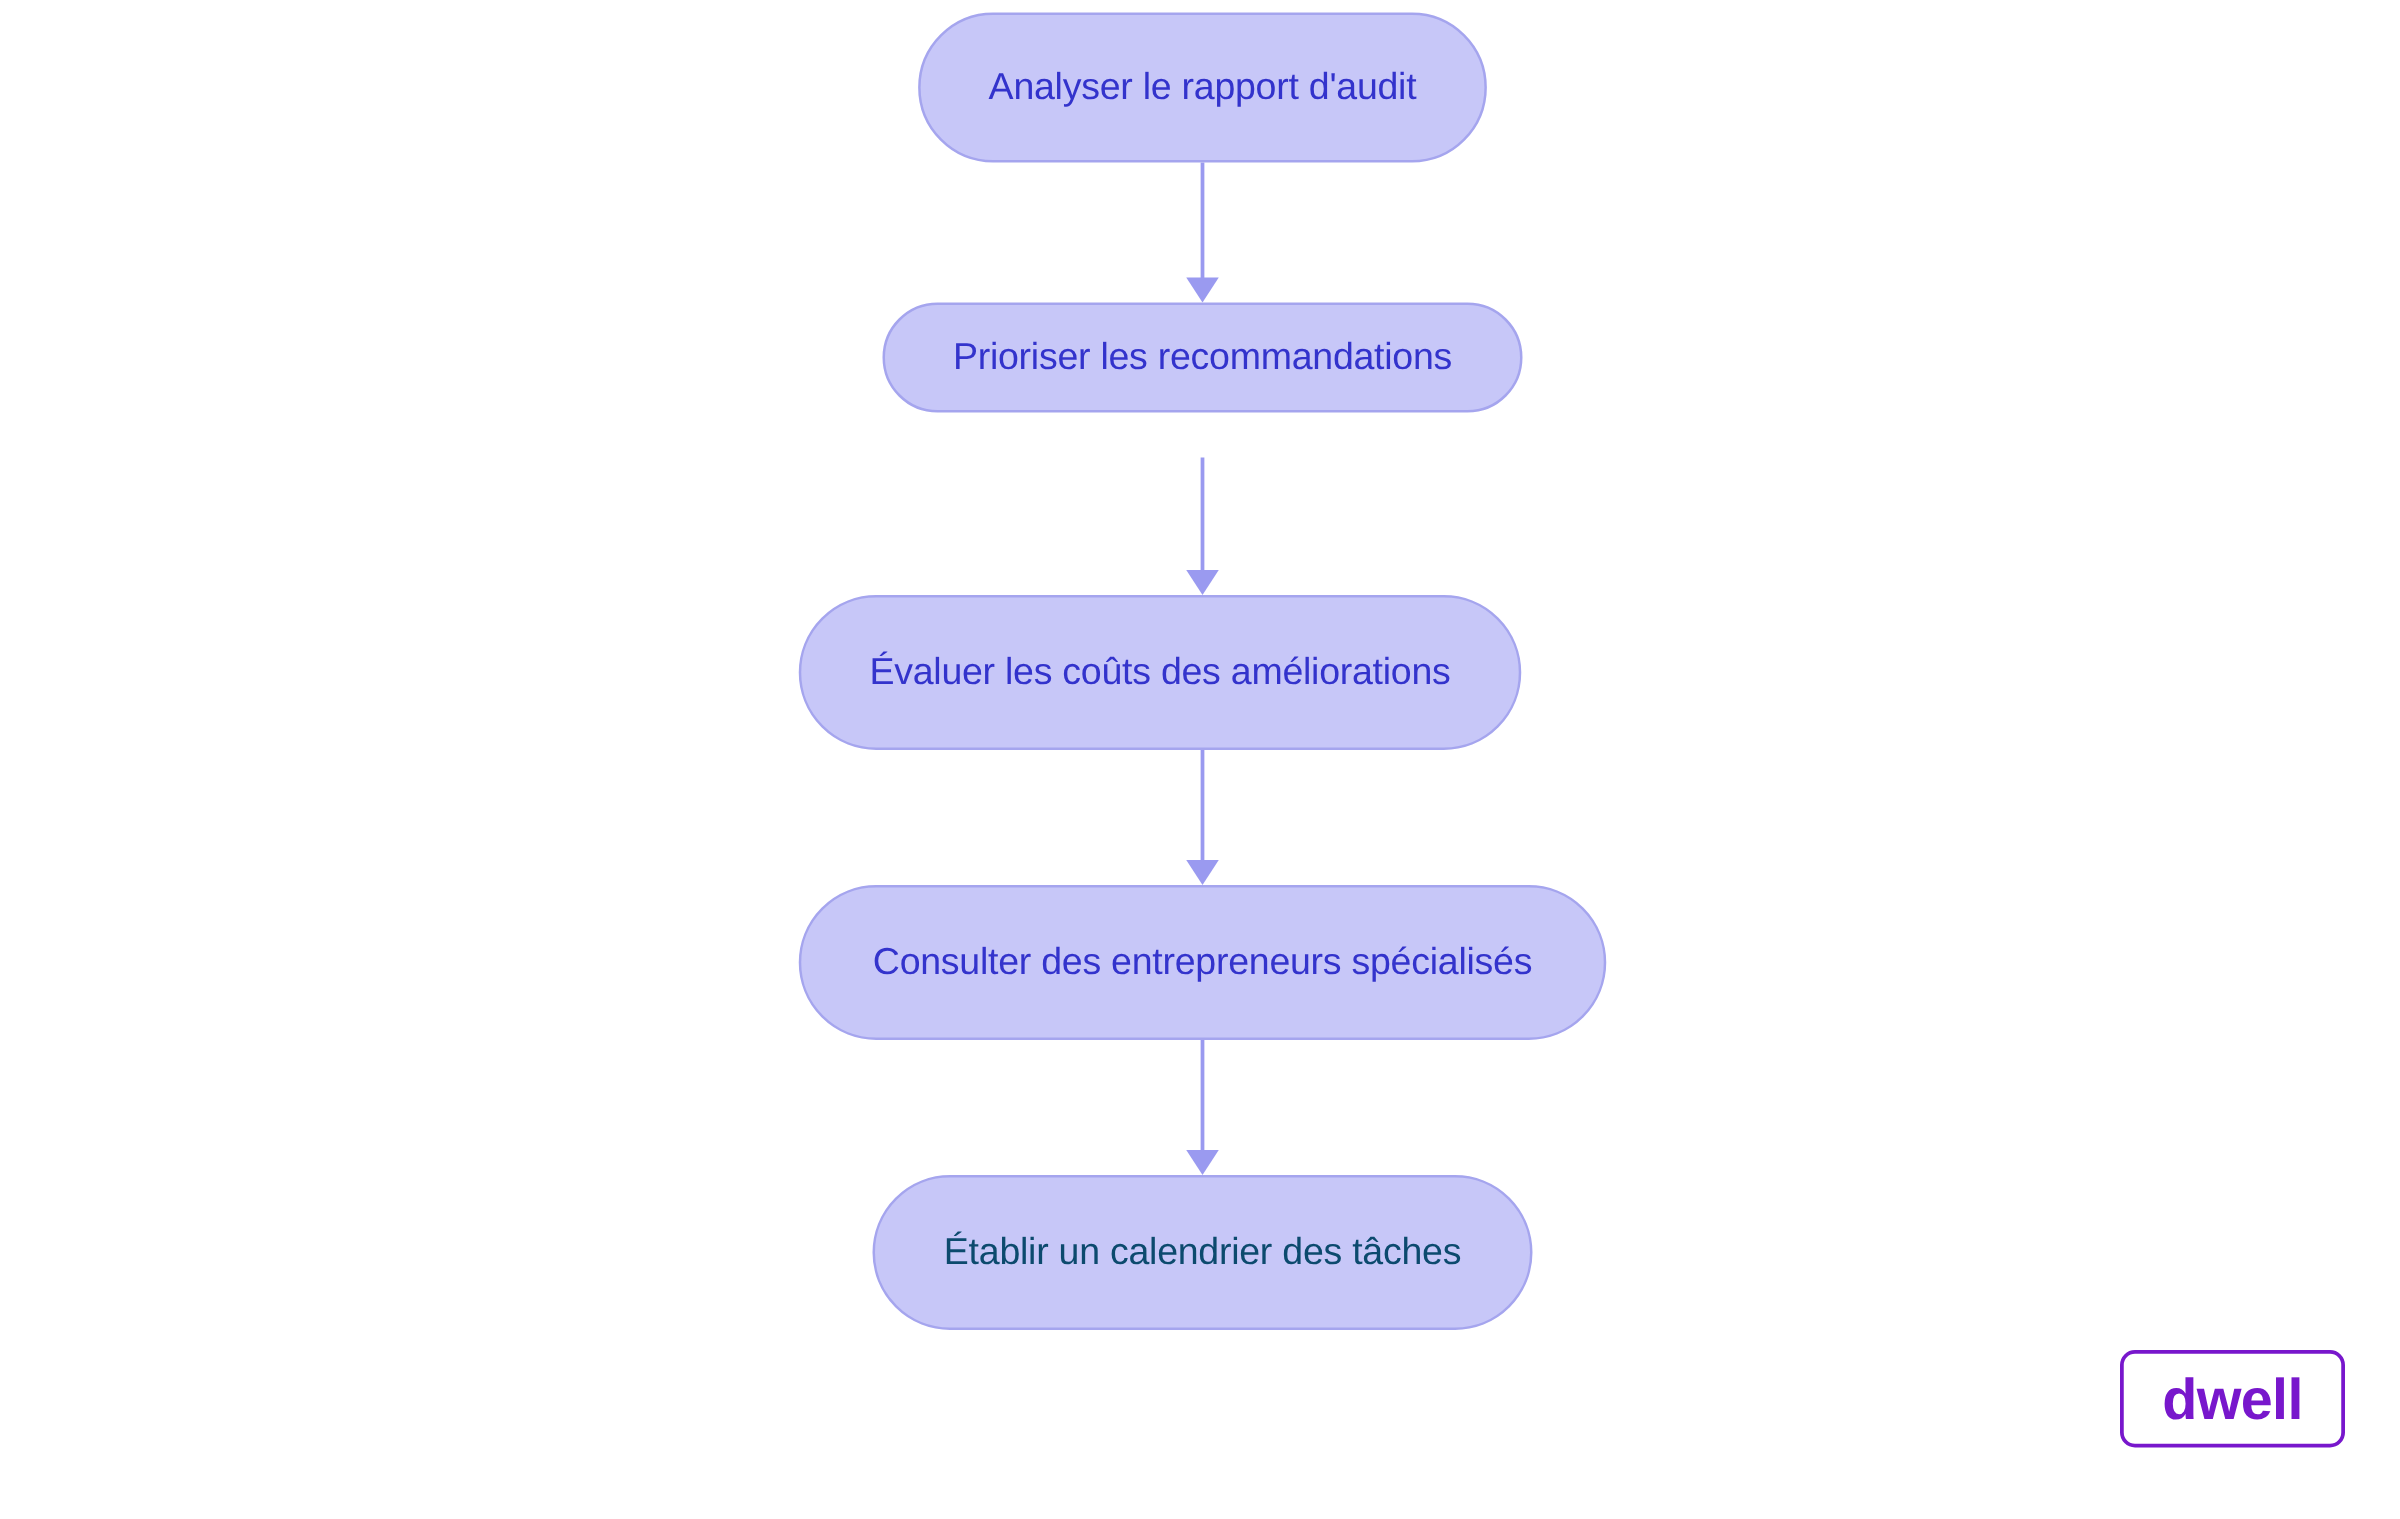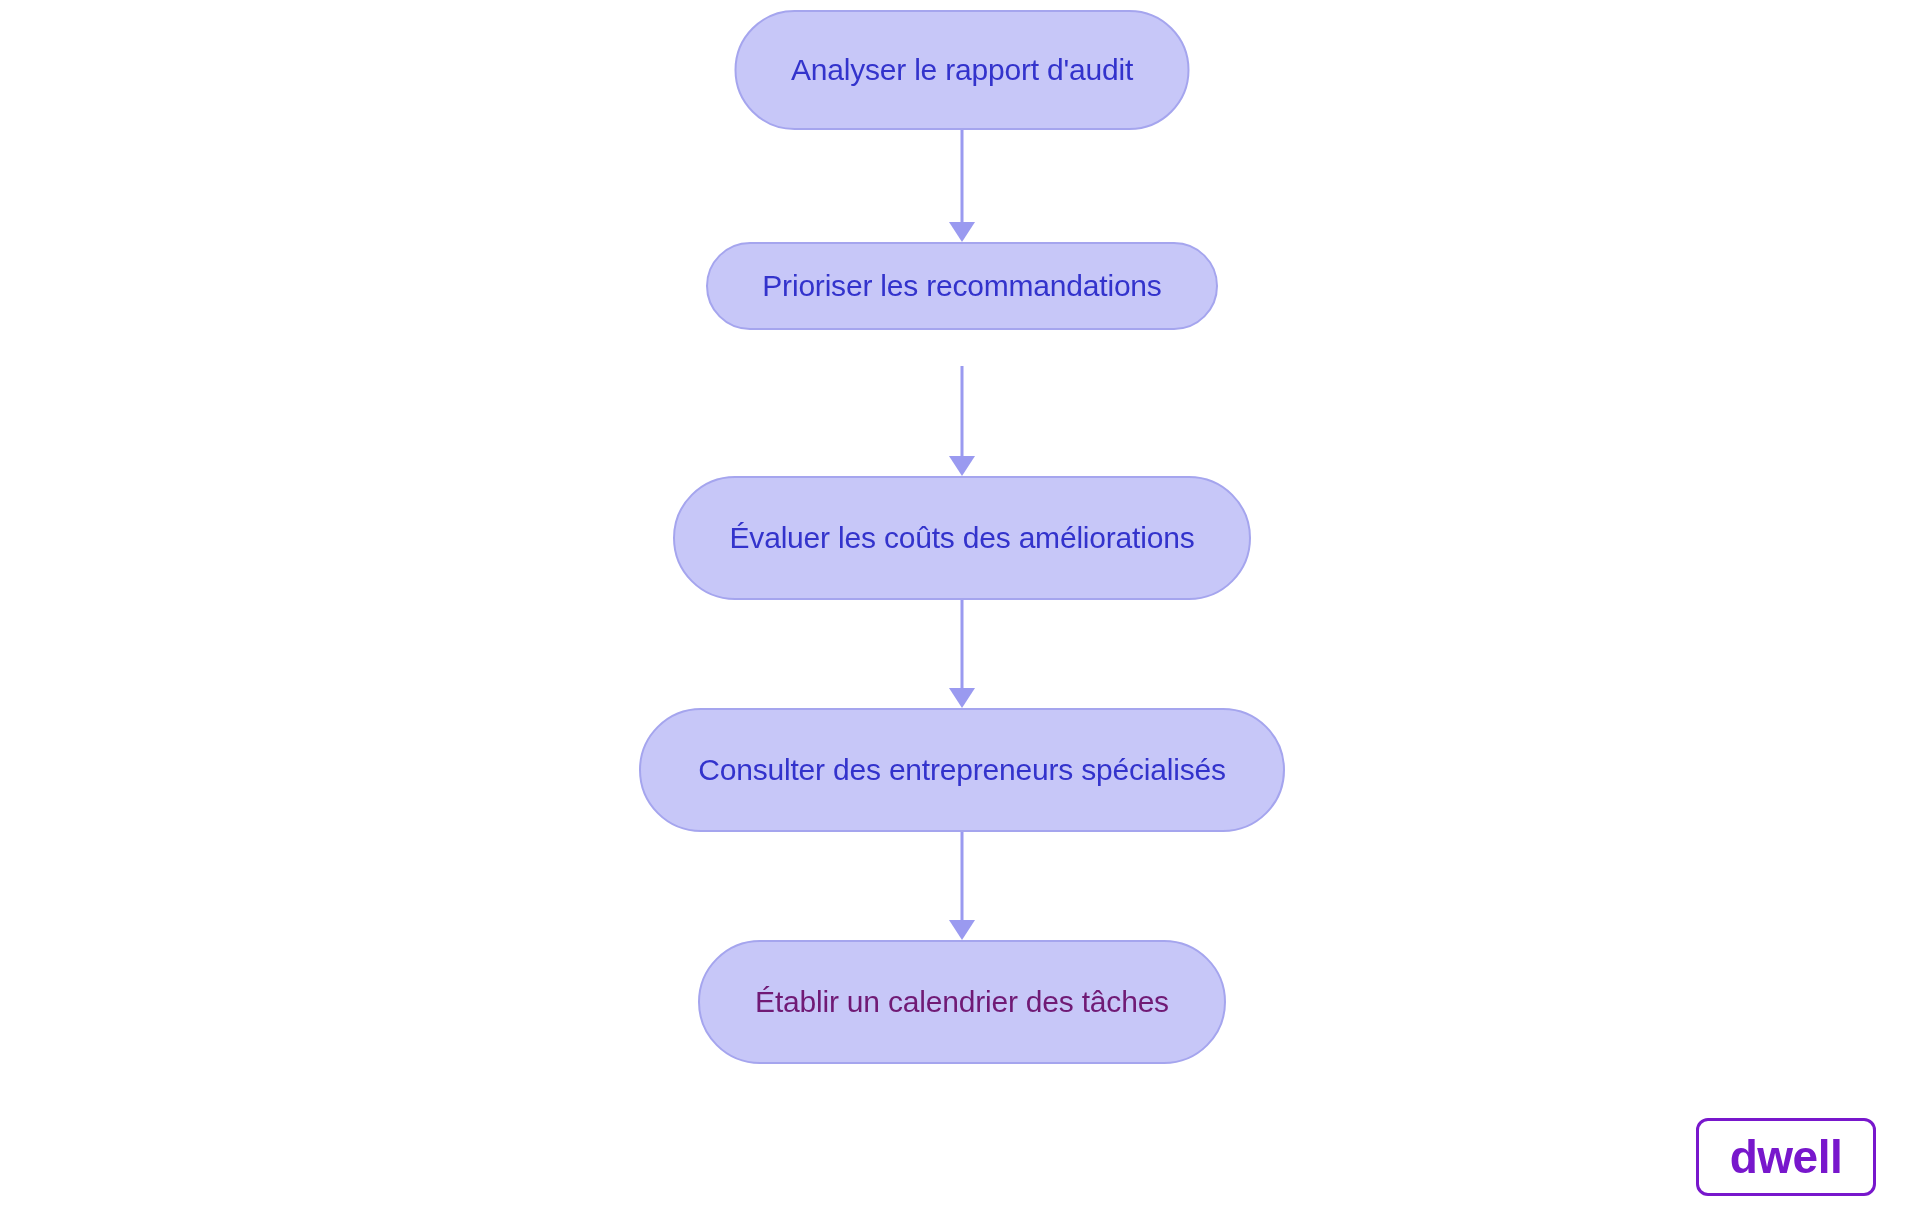--- a/index.html
+++ b/index.html
@@ -109,27 +109,27 @@
     <div class="flow-edge-line" style="height: 90px; background: rgb(154, 154, 240);"></div>
     <div class="flow-edge-head" style="border-top-color: rgb(154, 154, 240);"></div>
   </div>
 
   <div class="flow-node" style="left: 962px; top: 10px; width: 455px; height: 120px; background: rgb(199, 199, 248); border-color: rgb(165, 165, 238);">
     <span class="flow-node-label" style="color: rgb(51, 51, 204);">Analyser le rapport d'audit</span>
   </div>
   <div class="flow-node" style="left: 962px; top: 242px; width: 512px; height: 88px; background: rgb(199, 199, 248); border-color: rgb(165, 165, 238);">
     <span class="flow-node-label" style="color: rgb(51, 51, 204);">Prioriser les recommandations</span>
   </div>
-  <div class="flow-node" style="left: 962px; top: 476px; width: 578px; height: 124px; background: rgb(199, 199, 248); border-color: rgb(165, 165, 238);">
+  <div class="flow-node" style="left: 928px; top: 476px; width: 578px; height: 124px; background: rgb(199, 199, 248); border-color: rgb(165, 165, 238);">
     <span class="flow-node-label" style="color: rgb(51, 51, 204);">Évaluer les coûts des améliorations</span>
   </div>
   <div class="flow-node" style="left: 962px; top: 708px; width: 646px; height: 124px; background: rgb(199, 199, 248); border-color: rgb(165, 165, 238);">
     <span class="flow-node-label" style="color: rgb(51, 51, 204);">Consulter des entrepreneurs spécialisés</span>
   </div>
   <div class="flow-node" style="left: 962px; top: 940px; width: 528px; height: 124px; background: rgb(199, 199, 248); border-color: rgb(165, 165, 238);">
-    <span class="flow-node-label" style="color: #701a75; text-align: center;">Établir un calendrier des tâches</span>
+    <span class="flow-node-label" style="color: #0c4a6e; text-align: center;">Établir un calendrier des tâches</span>
   </div>
 
 </div>
 
-<div id="brand-logo" style="left: 1696px; top: 1118px; width: 180px; height: 78px; border-color: rgb(120, 23, 204);">
+<div id="brand-logo" style="left: 1696px; top: 1080px; width: 180px; height: 78px; border-color: rgb(120, 23, 204);">
   <span id="brand-logo-text" style="color: rgb(120, 23, 204);">dwell</span>
 </div>
 
 </body></html>

